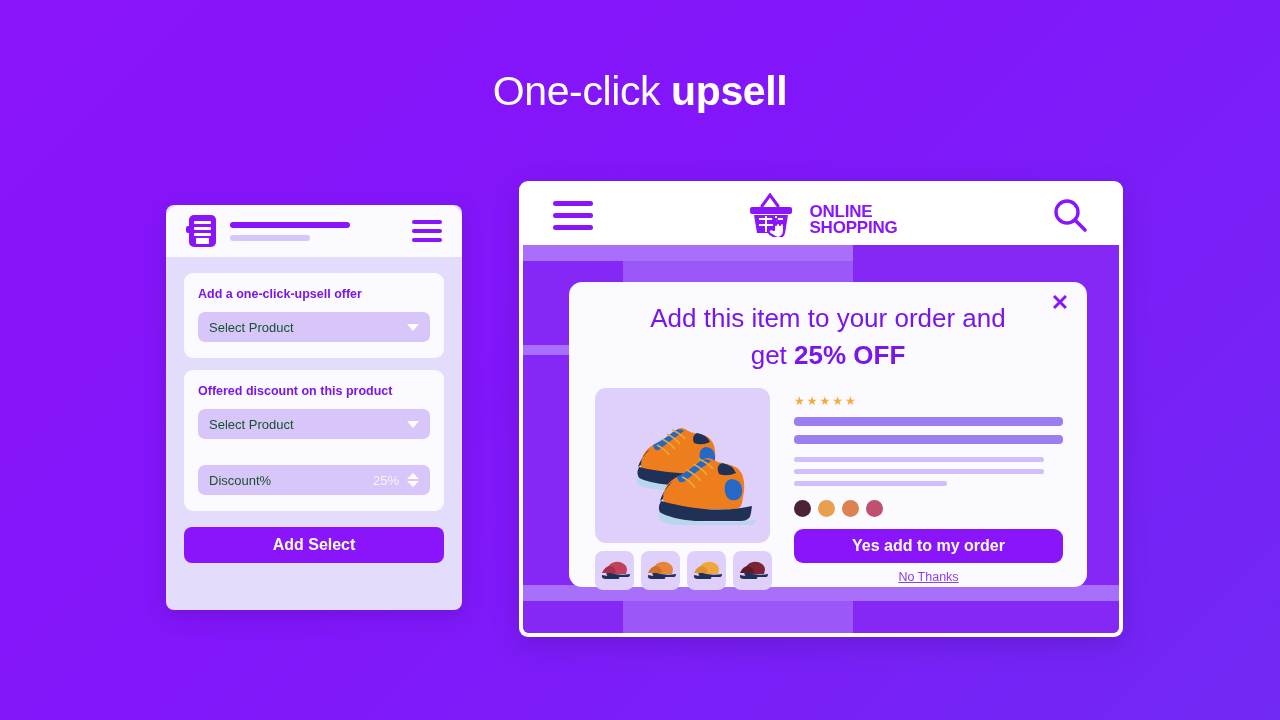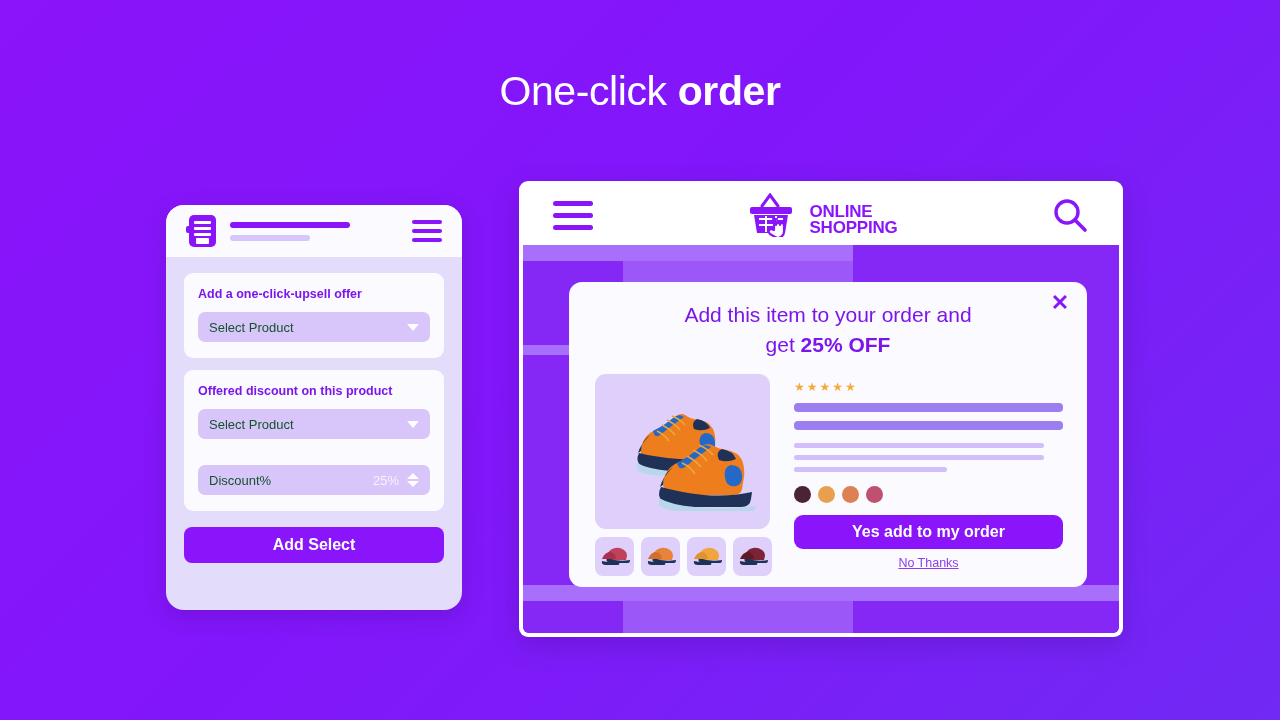--- a/index.html
+++ b/index.html
@@ -18,21 +18,21 @@
     text-align: center; color: #ffffff;
     font-size: 41px; font-weight: 400; letter-spacing: -0.4px;
     white-space: pre;
   }
   .page-title b { font-weight: 700; }
 
   
   .admin-panel {
     position: absolute; left: 166px; top: 205px;
     width: 296px; height: 405px;
-    border-radius: 18px; overflow: hidden;
+    border-radius: 8px; overflow: hidden;
     background: #e4dcfb;
     box-shadow: 0 6px 22px rgba(40,0,90,.18);
   }
   .admin-header {
     height: 52px; background: #fbfaff;
     display: flex; align-items: center; padding: 0 20px;
     border-radius: 14px 14px 0 0;
   }
   .doc-icon { width: 30px; height: 32px; position: relative; flex: 0 0 auto; }
   .doc-icon .body {
@@ -137,21 +137,21 @@
     padding: 18px 24px 0 24px;
   }
   .modal-close {
     position: absolute; right: 14px; top: 8px;
     width: 26px; height: 26px; cursor: pointer;
     color: #8a14fa; font-size: 22px; font-weight: 700; line-height: 26px;
     text-align: center; font-family: "Liberation Sans", sans-serif;
   }
   .modal-headline {
     text-align: center; color: #7a16ea;
-    font-size: 21px; font-weight: 400; line-height: 1.42;
+    font-size: 26px; font-weight: 400; line-height: 1.42;
     padding: 0 38px;
   }
   .modal-headline b { font-weight: 700; }
   .modal-content { display: flex; gap: 22px; margin-top: 14px; padding-left: 2px; }
 
   .gallery { flex: 0 0 auto; }
   .hero-img {
     width: 175px; height: 155px; background: #ded0fa; border-radius: 11px;
     display: flex; align-items: center; justify-content: center;
   }
@@ -177,21 +177,21 @@
   .no-thanks {
     display: block; text-align: center; margin-top: 7px;
     color: #8a3ef0; font-size: 12.5px; text-decoration: underline; cursor: pointer;
   }
 </style>
 </head>
 <body>
 
 <div class="stage">
 
-  <div class="page-title"><span>One-click </span><b>order</b></div>
+  <div class="page-title"><span>One-click </span><b>upsell</b></div>
 
   <div class="admin-panel">
 
     <div class="admin-header">
       <div class="doc-icon">
         <div class="tab"></div>
           <div class="body"></div>
         <div class="ln l1"></div>
           <div class="ln l2"></div>
           <div class="ln l3"></div>

